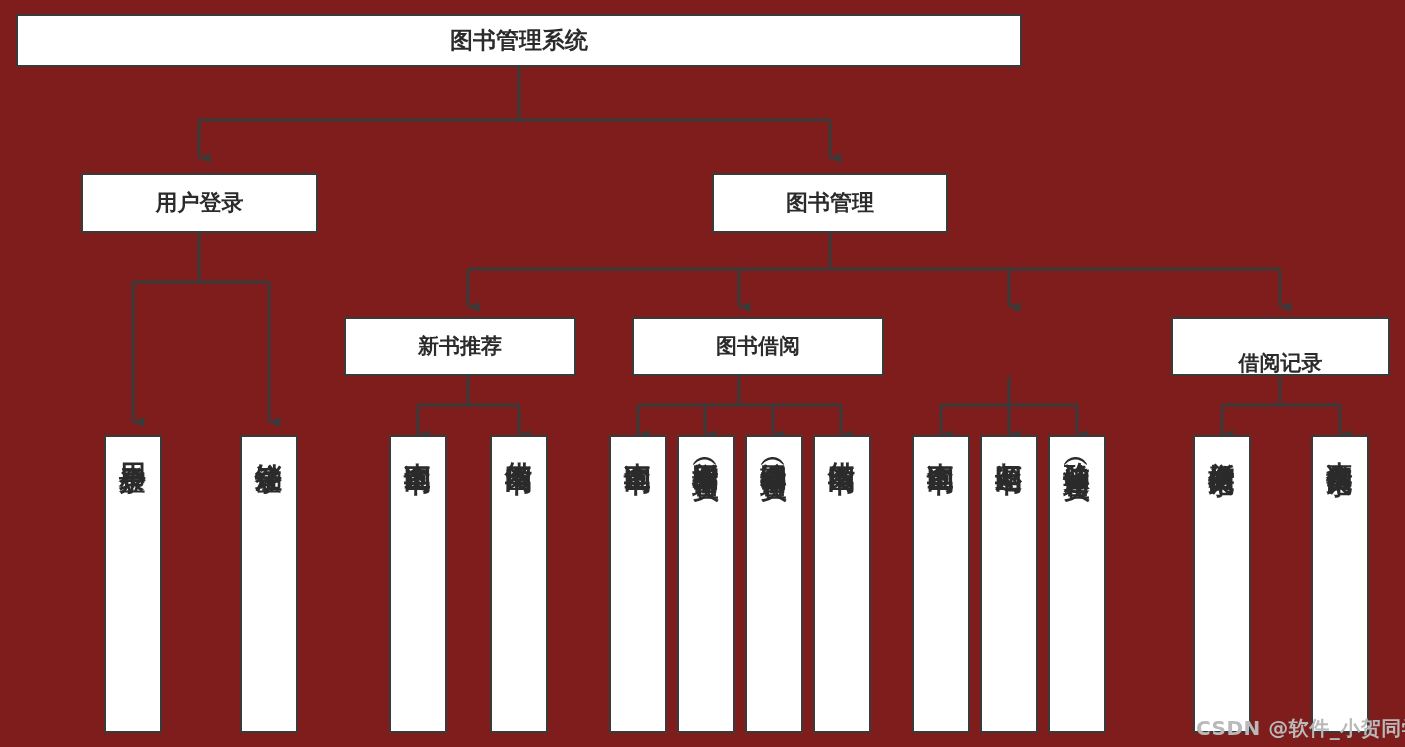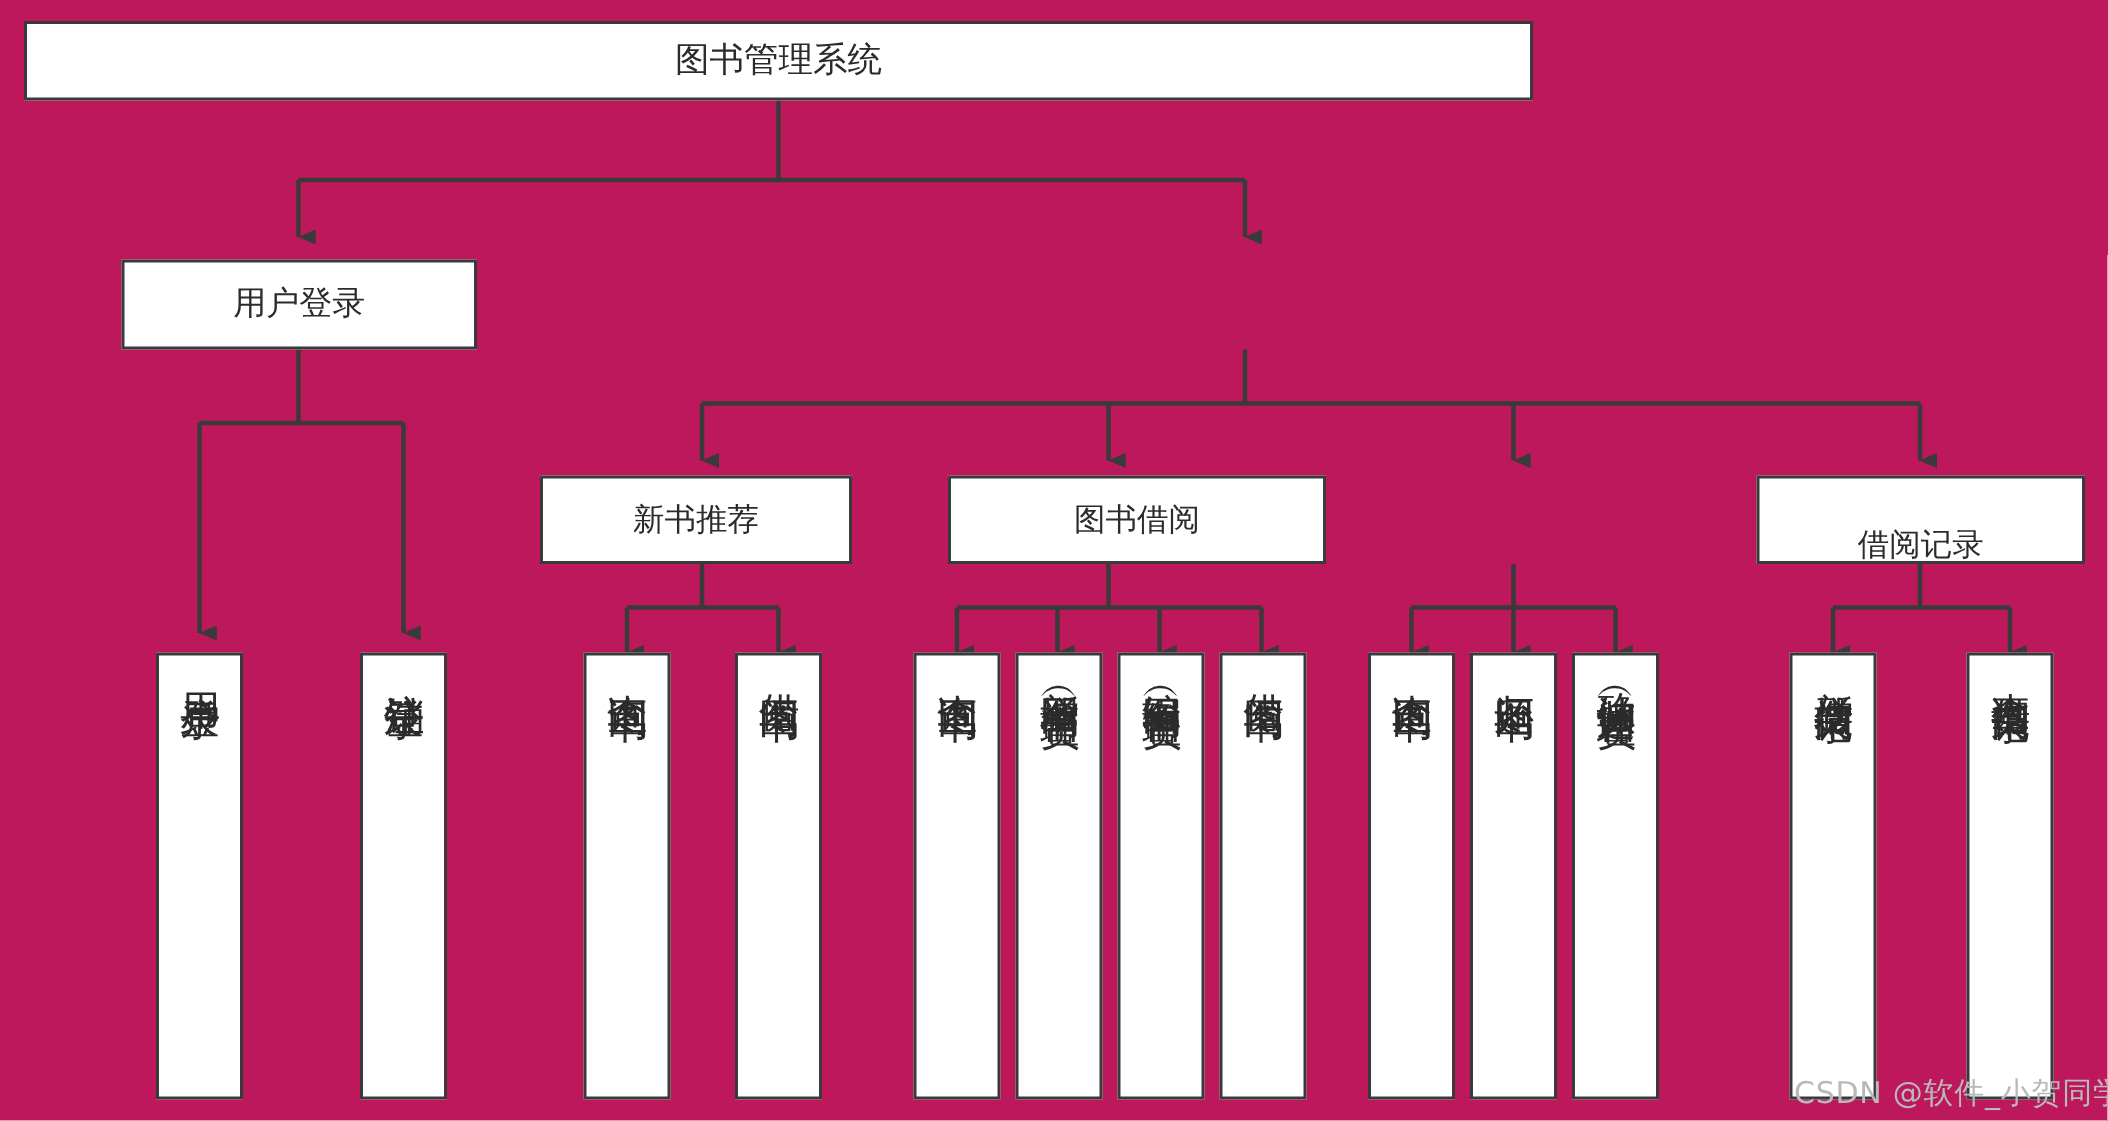--- a/index.html
+++ b/index.html
@@ -8,22 +8,23 @@
     padding: 0;
     background: #ffffff;
   }
   body {
     font-family: "DejaVu Sans", "Liberation Sans", sans-serif;
   }
   #canvas {
     position: relative;
     width: 1405px;
     height: 747px;
-    background: #be185d;
+    background: #7f1d1d;
     overflow: hidden;
+    font-weight: bold;
   }
   svg#wires {
     position: absolute;
     left: 0;
     top: 0;
     width: 1405px;
     height: 747px;
     pointer-events: none;
   }
   .node {
@@ -127,22 +128,25 @@
     </g>
   </svg>
 
   <div class="node root" style="left:16px; top:14px; width:1006px; height:53px;">
     <span class="label">图书管理系统</span>
   </div>
 
   <div class="node lvl1" style="left:81px; top:173px; width:237px; height:60px;">
     <span class="label">用户登录</span>
   </div>
-
-  <div class="node lvl2" style="left:360px; top:317px; width:208px; height:59px;">
+  <div class="node lvl1" style="left:712px; top:173px; width:236px; height:60px;">
+    <span class="label">图书管理</span>
+  </div>
+
+  <div class="node lvl2" style="left:344px; top:317px; width:232px; height:59px;">
     <span class="label">新书推荐</span>
   </div>
   <div class="node lvl2" style="left:632px; top:317px; width:252px; height:59px;">
     <span class="label">图书借阅</span>
   </div>
   <div class="node lvl2" style="left:1171px; top:317px; width:219px; height:59px;align-items:flex-end;">
     <span class="label">借阅记录</span>
   </div>
 
   <div class="node leaf" style="left:104px; top:435px; width:58px; height:298px;">

